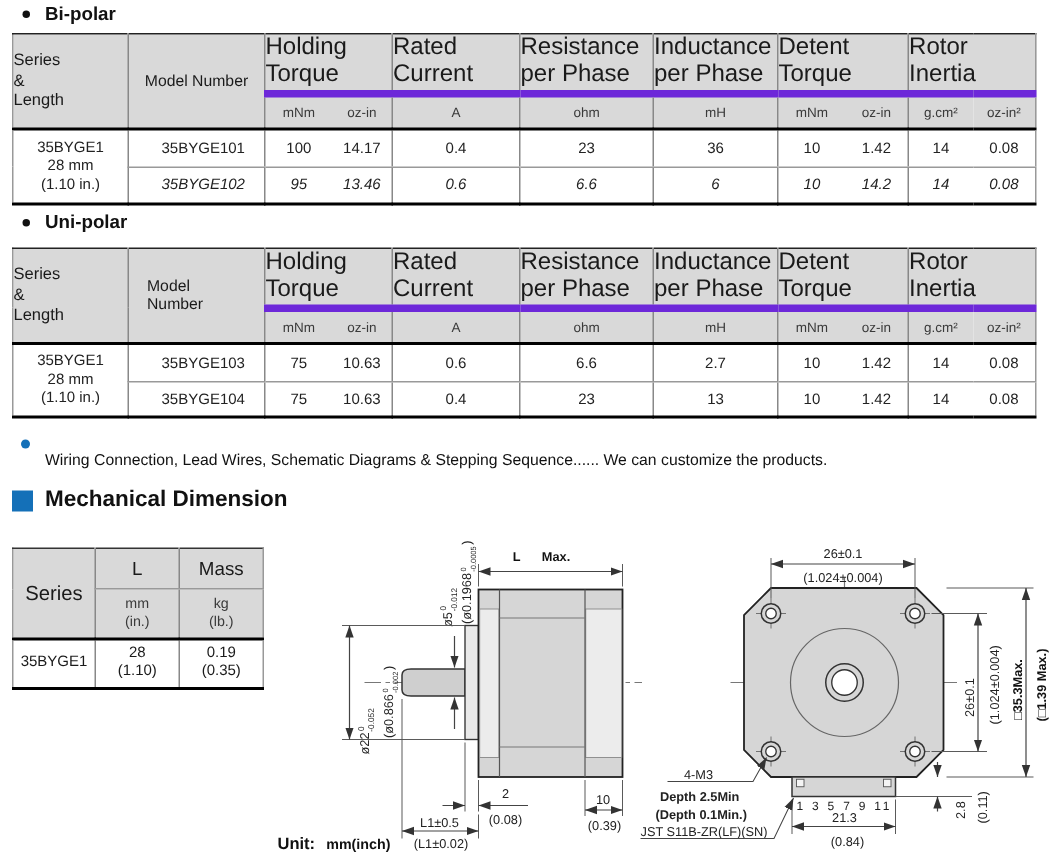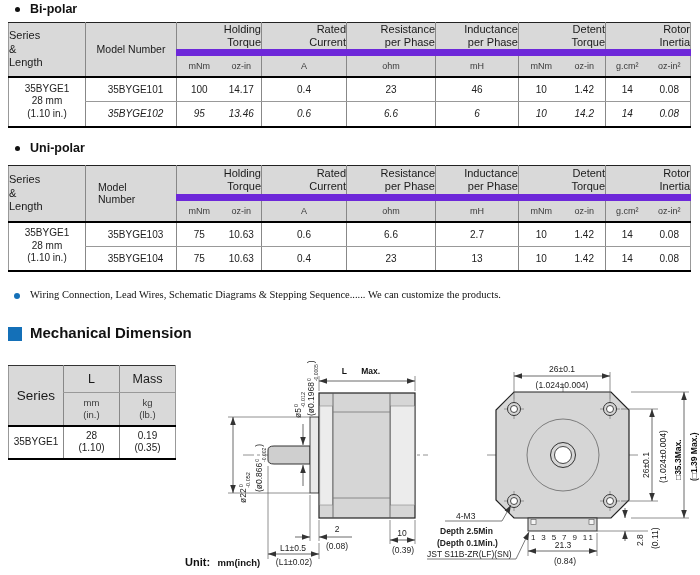--- a/index.html
+++ b/index.html
@@ -13,21 +13,21 @@
   .bluesq{position:absolute;width:14px;height:14px;}
   .note-line{position:absolute;left:30px;font-size:10.5px;color:#111;}
   .mech-head{position:absolute;left:30px;font-size:15px;font-weight:700;color:#111;}
   
   table.spec{position:absolute;left:8px;width:682px;border-collapse:collapse;table-layout:fixed;
              border-top:1.5px solid #222;border-bottom:2.5px solid #000;
              border-left:1px solid #999;border-right:1px solid #999;}
   table.spec thead{background:#d9d9d9;}
   table.spec thead{border-bottom:2.5px solid #000;}
   table.spec td,table.spec th{padding:0;margin:0;font-weight:normal;}
-  .grp{font-size:11px;font-weight:700;text-align:right;vertical-align:middle;border-bottom:7px solid #6d28d9;line-height:1.15;}
+  .grp{font-size:16px;font-weight:700;text-align:left;vertical-align:middle;border-bottom:5px solid #6d28d9;line-height:1.15;}
   .hdr-series{font-size:11px;font-weight:700;text-align:left;padding-left:9px;vertical-align:middle;line-height:1.2;}
   .hdr-model{font-size:10.5px;font-weight:700;text-align:center;vertical-align:middle;line-height:1.2;}
   .hdr-model.lft{text-align:left;padding-left:12px;}
   .unit{font-size:9px;color:#3a3a3a;text-align:center;vertical-align:middle;}
   .gb{border-left:1px solid #888;}
   table.spec tbody td{font-size:10px;text-align:center;vertical-align:middle;background:#fff;color:#222;}
   table.spec tbody tr.r1 td{border-bottom:1px solid #999;}
   td.series-cell{font-size:9.5px;line-height:1.25;}
   td.model-cell{text-align:right;padding-left:9px !important;}
   
@@ -107,21 +107,21 @@
     <tbody>
       <tr class="r1" style="height:25px;">
         <td rowspan="2" class="series-cell pre">35BYGE1
 28 mm
 (1.10 in.)</td>
         <td class="model-cell gb">35BYGE101</td>
         <td class="gb">100</td>
         <td>14.17</td>
         <td class="gb">0.4</td>
         <td class="gb">23</td>
-        <td class="gb">46</td>
+        <td class="gb">36</td>
         <td class="gb">10</td>
         <td>1.42</td>
         <td class="gb">14</td>
         <td>0.08</td>
       </tr>
       <tr style="height:25px;font-style:italic;">
         <td class="model-cell gb">35BYGE102</td>
         <td class="gb">95</td>
         <td>13.46</td>
         <td class="gb">0.6</td>
@@ -209,21 +209,21 @@
         <td class="gb">13</td>
         <td class="gb">10</td>
         <td>1.42</td>
         <td class="gb">14</td>
         <td>0.08</td>
       </tr>
     </tbody>
   </table>
 
   <span class="bluedot" style="left:14px;top:293px;background:#1470b8;"></span>
-  <div class="note-line" style="top:289px;font-family:Liberation Serif, serif;">Wiring Connection, Lead Wires, Schematic Diagrams &amp; Stepping Sequence...... We can customize the products.</div>
+  <div class="note-line" style="top:301px;">Wiring Connection, Lead Wires, Schematic Diagrams &amp; Stepping Sequence...... We can customize the products.</div>
 
   <span class="bluesq" style="left:8px;top:327px;background:#1470b8;"></span>
   <div class="mech-head" style="top:324px;">Mechanical Dimension</div>
 
   <table class="mech">
     <colgroup>
         <col style="width:55px">
         <col style="width:56px">
         <col style="width:56px">
       </colgroup>

